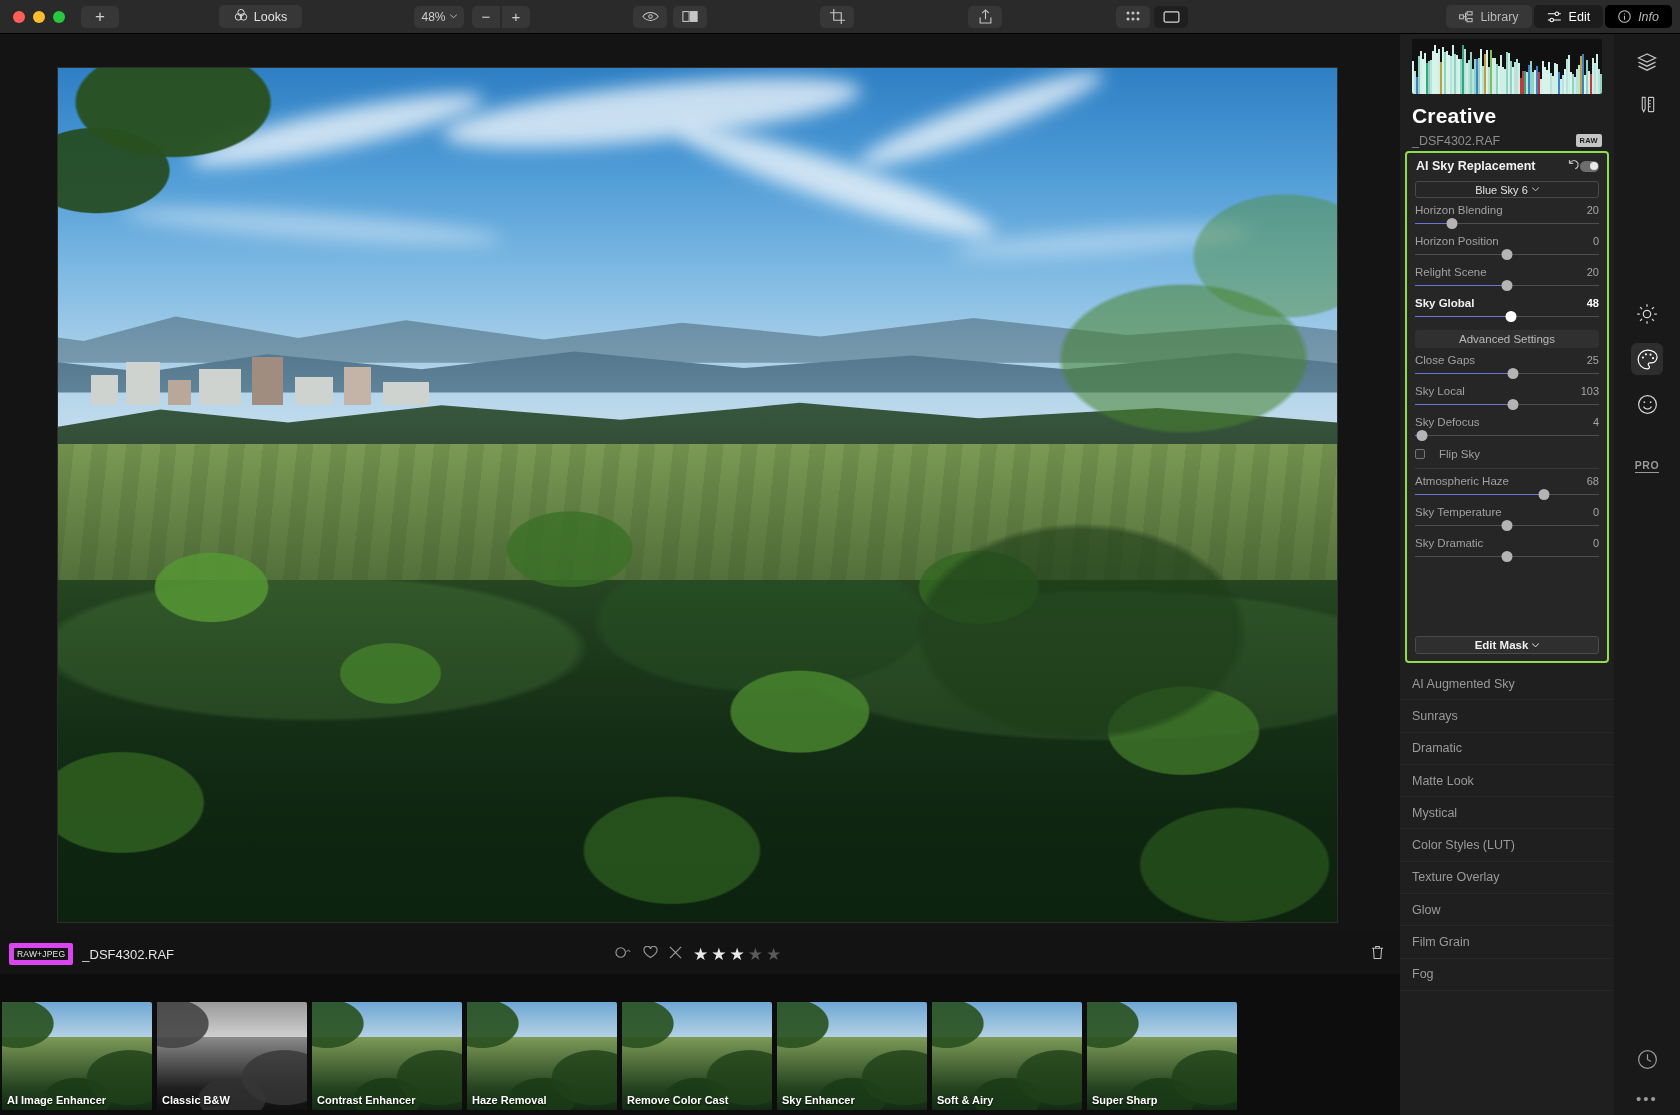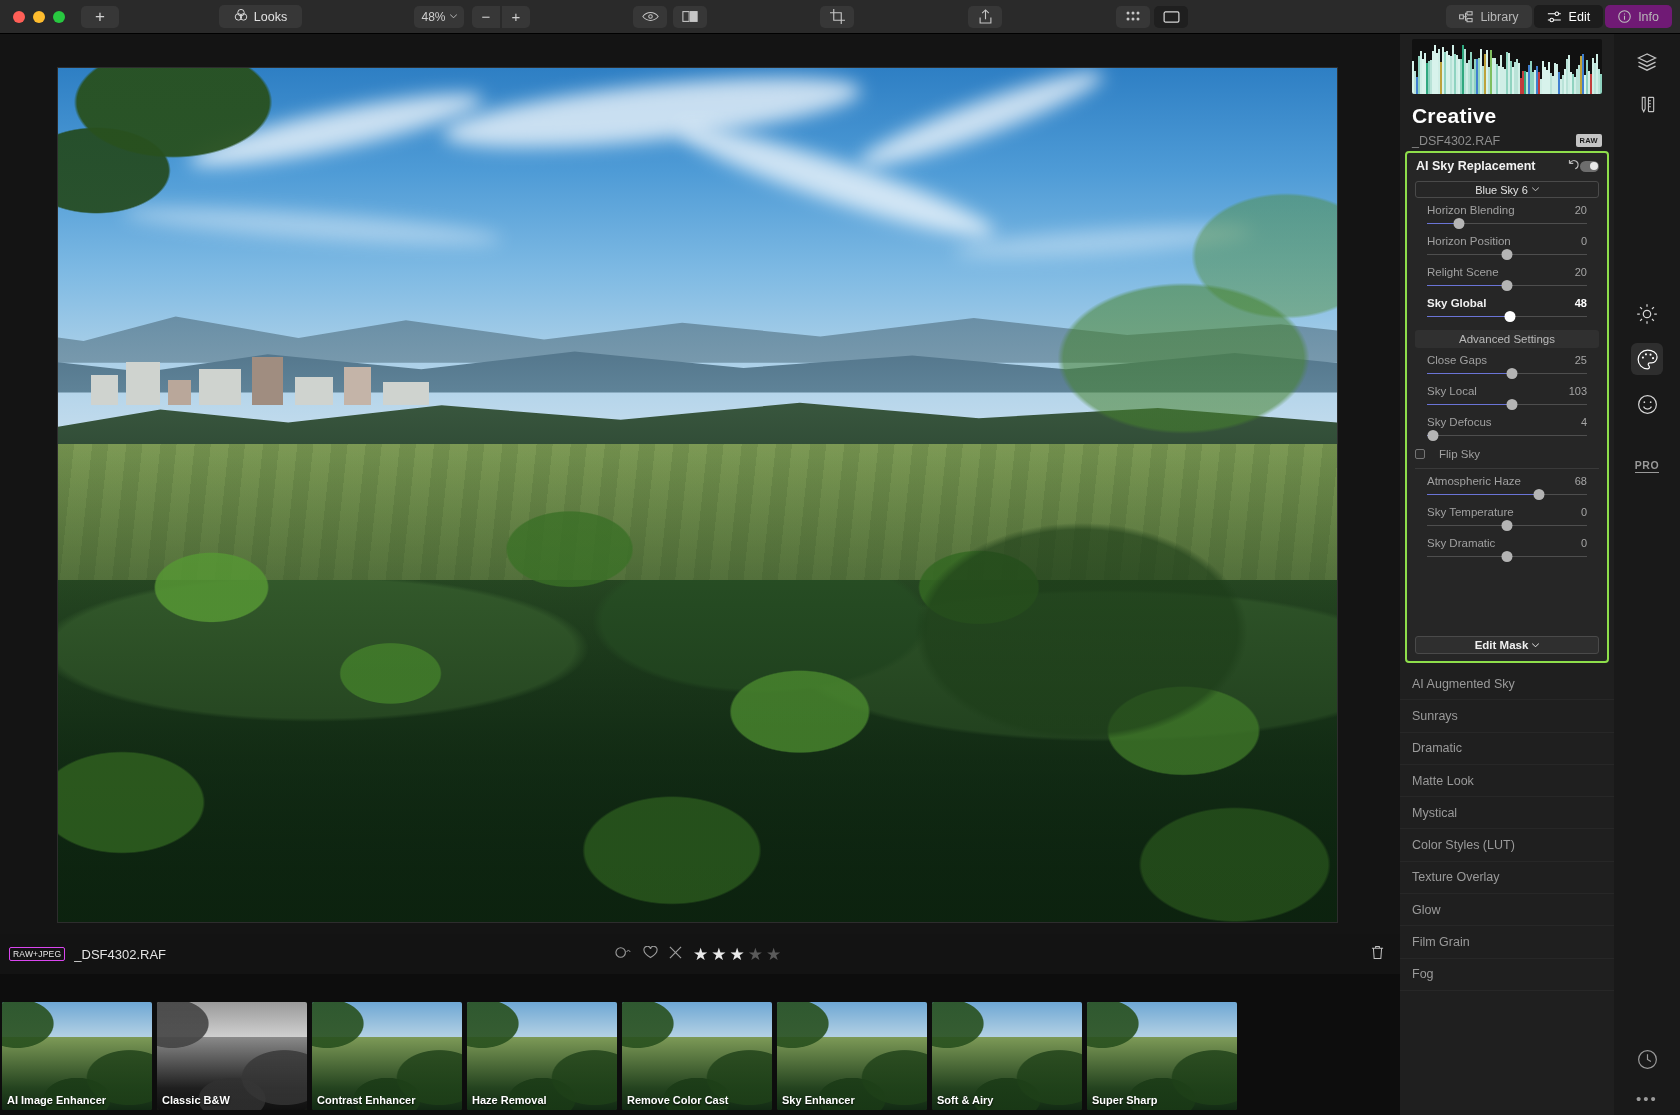--- a/index.html
+++ b/index.html
@@ -46,21 +46,21 @@
   .i-crop  { position:absolute; left:820px; }
   .i-share { position:absolute; left:968px; }
   .i-grid  { position:absolute; left:1116px; }
   .i-single{ position:absolute; left:1154px; background:#1f1f1f; }
 
   .tabs { position:absolute; right:8px; display:flex; align-items:center; gap:2px; }
   .tab { height:23px; padding:0 13px; display:flex; align-items:center; gap:7px;
          border-radius:5px; color:#b8b8b8; font-size:12.5px; }
   .tab.lib { background:#373737; }
   .tab.act { background:#1c1c1c; color:#fff; }
-  .tab.info { background:#701a75; }
+  .tab.info { background:#000000;font-style:italic; }
 
   
   .canvas-wrap {
     position:absolute; left:0; top:34px; width:1400px; height:900px; background:#141414;
   }
   .photo {
     position:absolute; left:57px; top:33px; width:1281px; height:856px;
     border: 1px solid #2d2d2d; overflow:hidden;
     background:#1d2a1c;
   }
@@ -122,21 +122,21 @@
       radial-gradient(ellipse 120px 70px at 88% 60%, rgba(62,118,40,.8) 0 62%, transparent 64%),
       radial-gradient(ellipse 130px 80px at 5% 75%, rgba(45,92,30,.9) 0 62%, transparent 64%),
       radial-gradient(ellipse 140px 85px at 48% 85%, rgba(40,84,28,.9) 0 62%, transparent 64%),
       radial-gradient(ellipse 150px 90px at 92% 88%, rgba(36,76,26,.9) 0 62%, transparent 64%),
       linear-gradient(to bottom, rgba(16,44,18,0), rgba(12,34,14,.85));
   }
 
   
   .info-strip { position:absolute; left:0; top:934px; width:1400px; height:40px; background:#131313;
                 display:flex; align-items:center; }
-  .rawbadge { border:1px solid #d946ef; color:#e6e6e6; font-size:8.5px; letter-spacing:.2px;
+  .rawbadge { border:5px solid #d946ef; color:#e6e6e6; font-size:8.5px; letter-spacing:.2px;
               padding:1px 3px; margin-left:9px; border-radius:2px; }
   .fname { color:#e4e4e4; font-size:13px; margin-left:9px; }
   .rating { position:absolute; left:615px; display:flex; align-items:center; gap:11px; color:#9b9b9b; }
   .stars { display:flex; gap:3px; font-size:17px; }
   .star.on { color:#e9e9e9; } .star.off { color:#5a5a5a; }
   .trash { position:absolute; right:16px; color:#c8c8c8; }
 
   
   .looksbar { position:absolute; left:0; top:974px; width:1400px; height:141px; background:#0d0d0d; }
   .looks-head { position:relative; height:28px; display:flex; align-items:center; }
@@ -176,21 +176,21 @@
   .card-title { color:#f2f2f2; font-size:12.5px; font-weight:600; flex:1; }
   .hicon { color:#b4b4b4; font-size:12px; margin-left:7px; }
   .toggle { width:19px; height:11px; border-radius:6px; background:#6d6d6d; position:relative; }
   .toggle::after { content:''; position:absolute; right:1.5px; top:1.5px; width:8px; height:8px;
                    border-radius:50%; background:#e9e9e9; }
 
   .preset-sel { margin:2px 8px 0 8px; height:17px; border:1px solid #4a4a4a; border-radius:3px;
                 display:flex; align-items:center; justify-content:center; gap:4px;
                 color:#e3e3e3; font-size:11px; }
 
-  .sl { margin:0 20px; padding-top:6px; }
+  .sl { margin:0 8px; padding-top:6px; }
   .sl-row { display:flex; align-items:baseline; }
   .sl-name { color:#a0a0a0; font-size:11.5px; flex:1; }
   .sl-name.bold { color:#f0f0f0; font-weight:600; }
   .sl-val { color:#a5a5a5; font-size:11px; }
   .sl-val.bold { color:#fff; font-weight:600; }
   .track { position:relative; height:12px; margin-top:1px; }
   .track::before { content:''; position:absolute; left:0; right:0; top:5.5px; height:1.5px; background:#4e4e4e; }
   .fill { position:absolute; left:0; top:5.5px; height:1.5px; background:#6a74d6; }
   .knob { position:absolute; top:1px; width:11px; height:11px; border-radius:50%;
           background:#b4b4b4; transform:translateX(-5.5px); }

